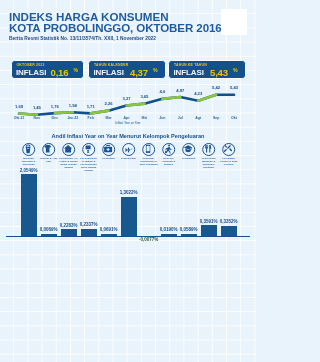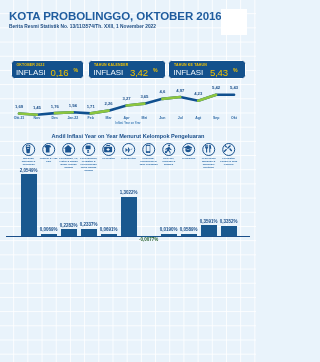--- a/index.html
+++ b/index.html
@@ -19,22 +19,22 @@
 .t1{font-size:9.7px;line-height:12.6px;letter-spacing:1.15px;}
 .t2{font-size:11.6px;line-height:12.0px;letter-spacing:-.02px;}
 .t3{font-size:11.55px;line-height:11.6px;letter-spacing:-.09px;}
 .sub{font-size:4.8px;color:#1d4c82;font-weight:bold;margin-top:1.9px;letter-spacing:.04px;white-space:nowrap;}
 #qr{position:absolute;left:221px;top:9px;width:24px;height:24px;background:#fff;padding:1px;}
 
 .boxrow{position:absolute;left:0;top:60px;width:256px;height:22px;}
 .sbox{position:absolute;top:0;height:19px;background:#14518c;
   border:1.2px solid #ffffff;border-radius:3.5px;box-sizing:border-box;}
 .sb-cap{position:absolute;left:5px;top:2.2px;font-size:3.5px;font-weight:bold;color:#f2c200;letter-spacing:.15px;}
-.sb-lab{position:absolute;left:4.5px;top:6.6px;font-size:8.0px;font-weight:normal;color:#eef6fc;letter-spacing:-.1px;}
-.sb-val{position:absolute;top:5.6px;font-size:9.6px;font-weight:normal;color:#f2c200;letter-spacing:-.2px;}
+.sb-lab{position:absolute;left:4.5px;top:6.6px;font-size:8.0px;font-weight:bold;color:#eef6fc;letter-spacing:-.1px;}
+.sb-val{position:absolute;top:5.6px;font-size:9.6px;font-weight:bold;color:#f2c200;letter-spacing:-.2px;}
 .sb-pct{position:absolute;top:5.8px;font-size:5.2px;font-weight:bold;color:#f2c200;}
 
 
 #lchart{position:absolute;left:0;top:0;width:256px;height:130px;}
 .lc-lbl{position:absolute;font-size:4.2px;font-weight:bold;color:#1b4f8a;text-align:center;
   transform:translateX(-50%);letter-spacing:-.05px;}
 .lc-cat{position:absolute;font-size:3.5px;font-weight:bold;color:#2f6aa5;text-align:center;
   transform:translateX(-50%);letter-spacing:-.02px;}
 .lc-cap{position:absolute;font-size:2.6px;font-weight:bold;color:#3a7ab5;text-align:center;
   transform:translateX(-50%);letter-spacing:.08px;}
@@ -53,35 +53,36 @@
   text-align:center;transform:translateX(-50%);white-space:nowrap;}
 .bneg{color:#1f5d2a;}
 #zline{position:absolute;left:6px;width:244px;height:0.6px;background:#1b4f8a;}
 </style>
 </head>
 <body>
 
 <div id="page">
   <div class="grid"></div>
   <div id="hdr">
+    <div class="t2">INDEKS HARGA KONSUMEN</div>
     <div class="t3">KOTA PROBOLINGGO, OKTOBER 2016</div>
     <div class="sub">Berita Resmi Statistik No. 13/11/3574/Th. XXII, 1 November 2022</div>
   </div>
   <div id="qr"></div>
   <div class="boxrow">
     <div class="sbox" style="left:10.5px;width:73px">
       <div class="sb-cap">OKTOBER 2022</div>
       <div class="sb-lab">INFLASI</div>
       <div class="sb-val" style="left:39px">0,16</div>
       <div class="sb-pct" style="left:62px">%</div>
     </div>
     <div class="sbox" style="left:88px;width:77.5px">
       <div class="sb-cap">TAHUN KALENDER</div>
       <div class="sb-lab">INFLASI</div>
-      <div class="sb-val" style="left:41px">3,42</div>
+      <div class="sb-val" style="left:41px">4,37</div>
       <div class="sb-pct" style="left:64px">%</div>
     </div>
     <div class="sbox" style="left:168px;width:78px">
       <div class="sb-cap">TAHUN KE TAHUN</div>
       <div class="sb-lab">INFLASI</div>
       <div class="sb-val" style="left:41px">5,43</div>
       <div class="sb-pct" style="left:64px">%</div>
     </div>
   </div>
   <div id="lchart">

